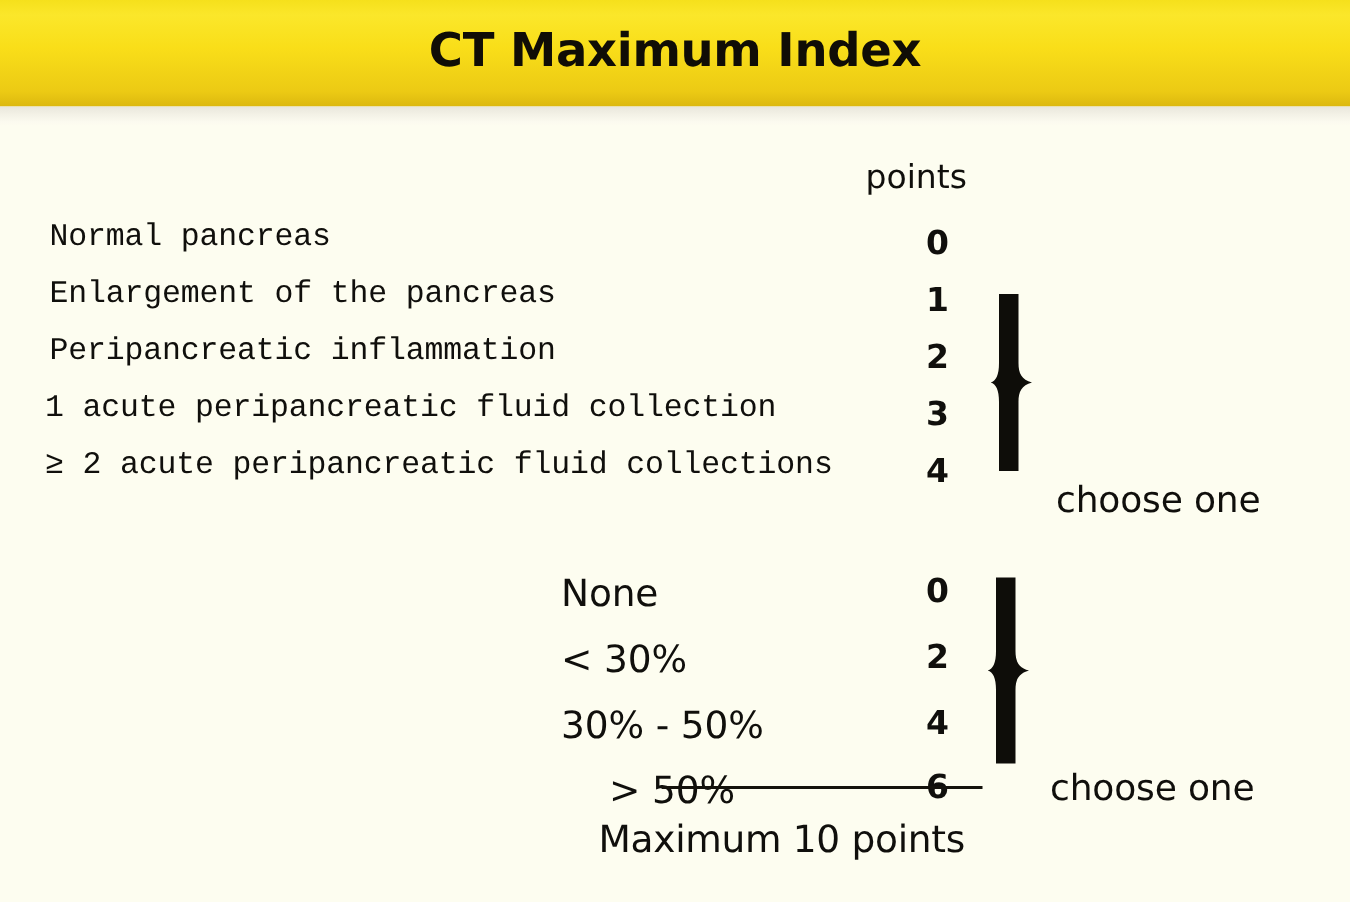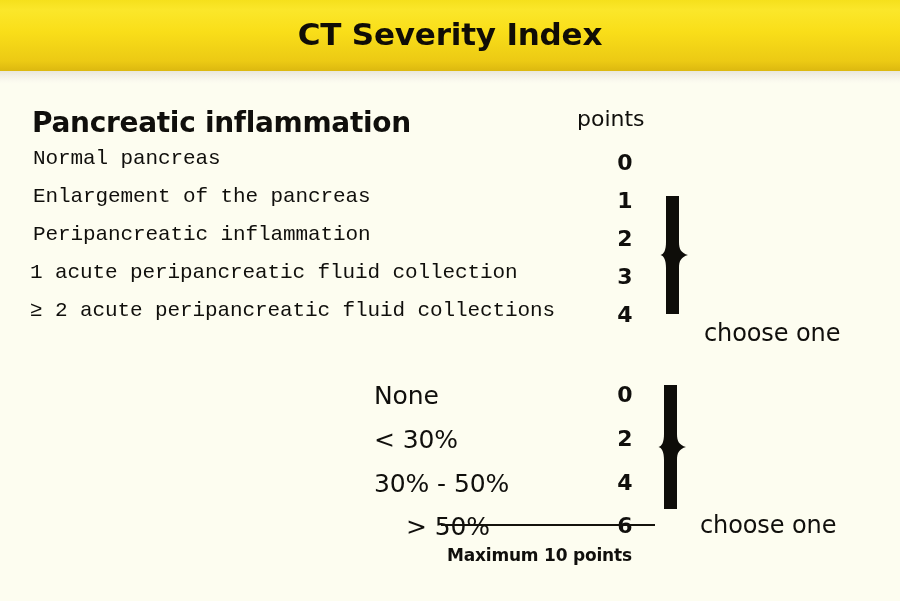--- a/index.html
+++ b/index.html
@@ -141,39 +141,37 @@
     left: 441px;
     top: 440px;
     width: 214px;
     height: 0;
     border-top: 2px solid #14120c;
   }
   .total-label {
     position: absolute;
     left: 399px;
     top: 463px;
-    font-size: 17px;
-    font-weight: bold;
+    font-size: 25px;
+    font-weight: normal;
     line-height: 1;
     white-space: nowrap;
     letter-spacing: -0.2px;
-    margin-left: 48px;
   }
 </style>
 </head>
 <body>
 
 <div class="header">
-  <div class="header-title">CT Severity Index</div>
+  <div class="header-title">CT Maximum Index</div>
 </div>
 <div class="header-shadow"></div>
 
 <div class="sheet">
 
-  <div id="infl-title" class="sect-title">Pancreatic inflammation</div>
 
   <div class="points-head">points</div>
 
   <div id="infl-labels">
     <div class="row-label" style="top:64px;">Normal pancreas</div>
     <div class="row-label" style="top:102px;">Enlargement of the pancreas</div>
     <div class="row-label" style="top:140px;">Peripancreatic inflammation</div>
     <div class="row-label indent" style="top:178px;"> 1 acute peripancreatic fluid collection</div>
     <div class="row-label indent" style="top:216px;">≥ 2 acute peripancreatic fluid collections</div>
   </div>

